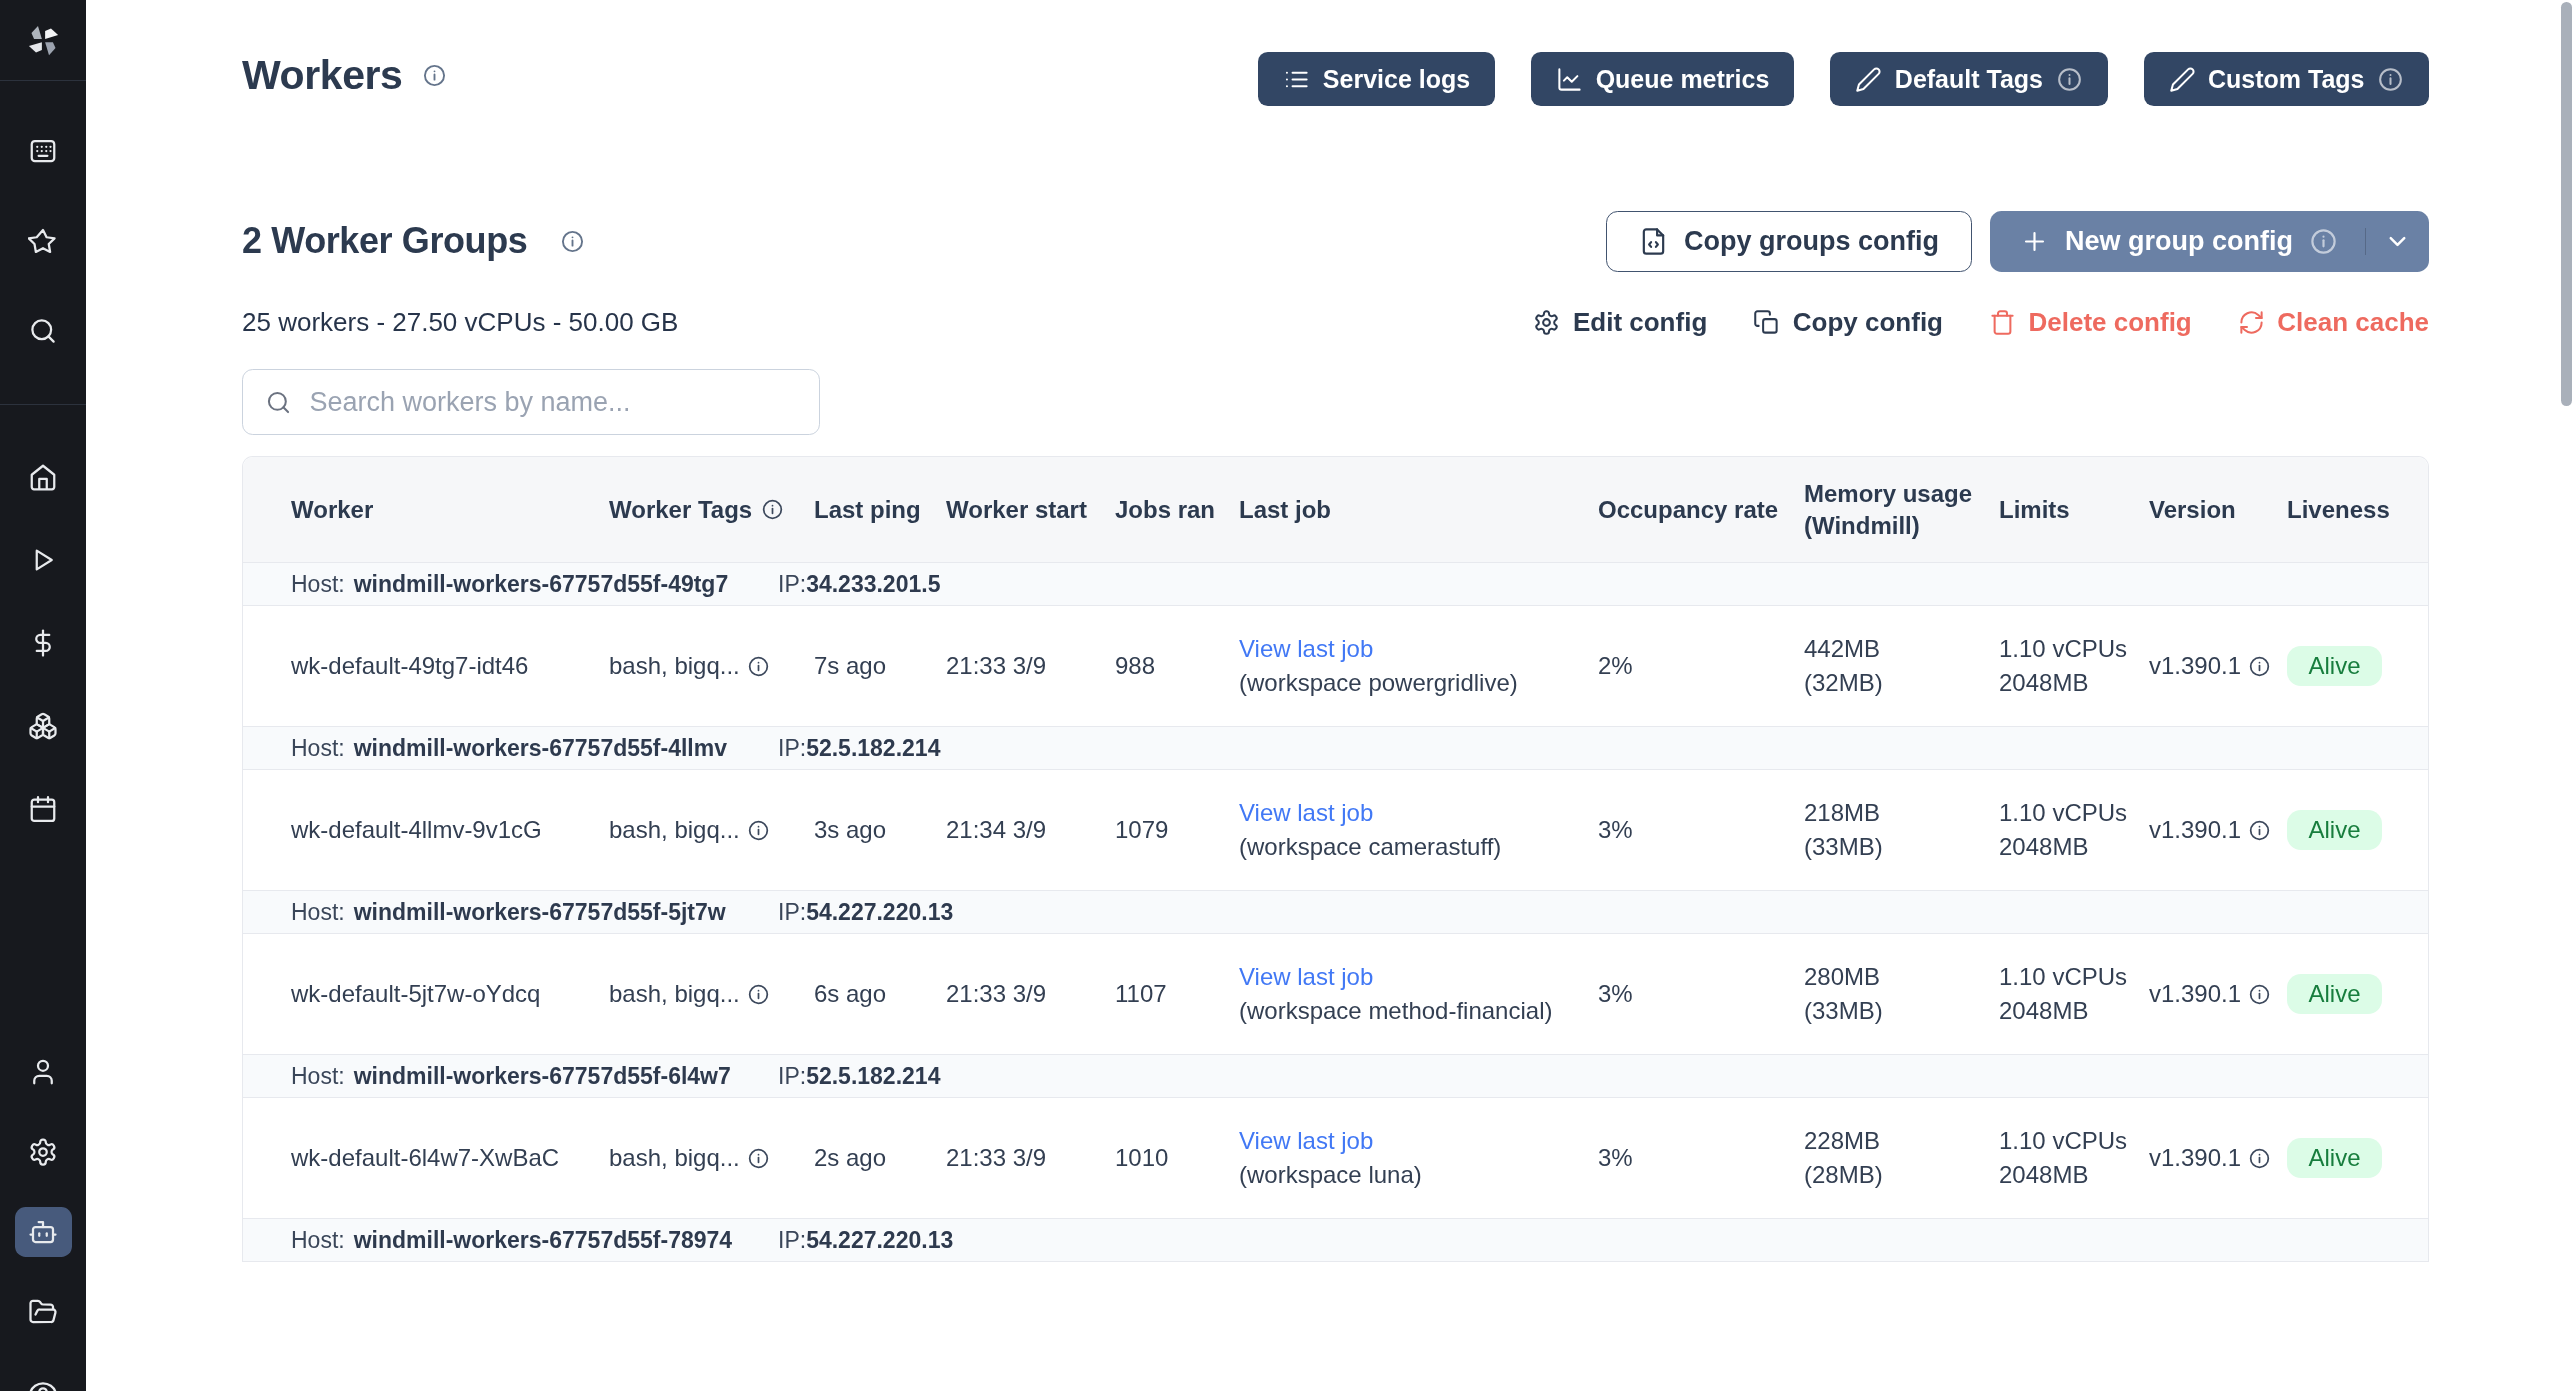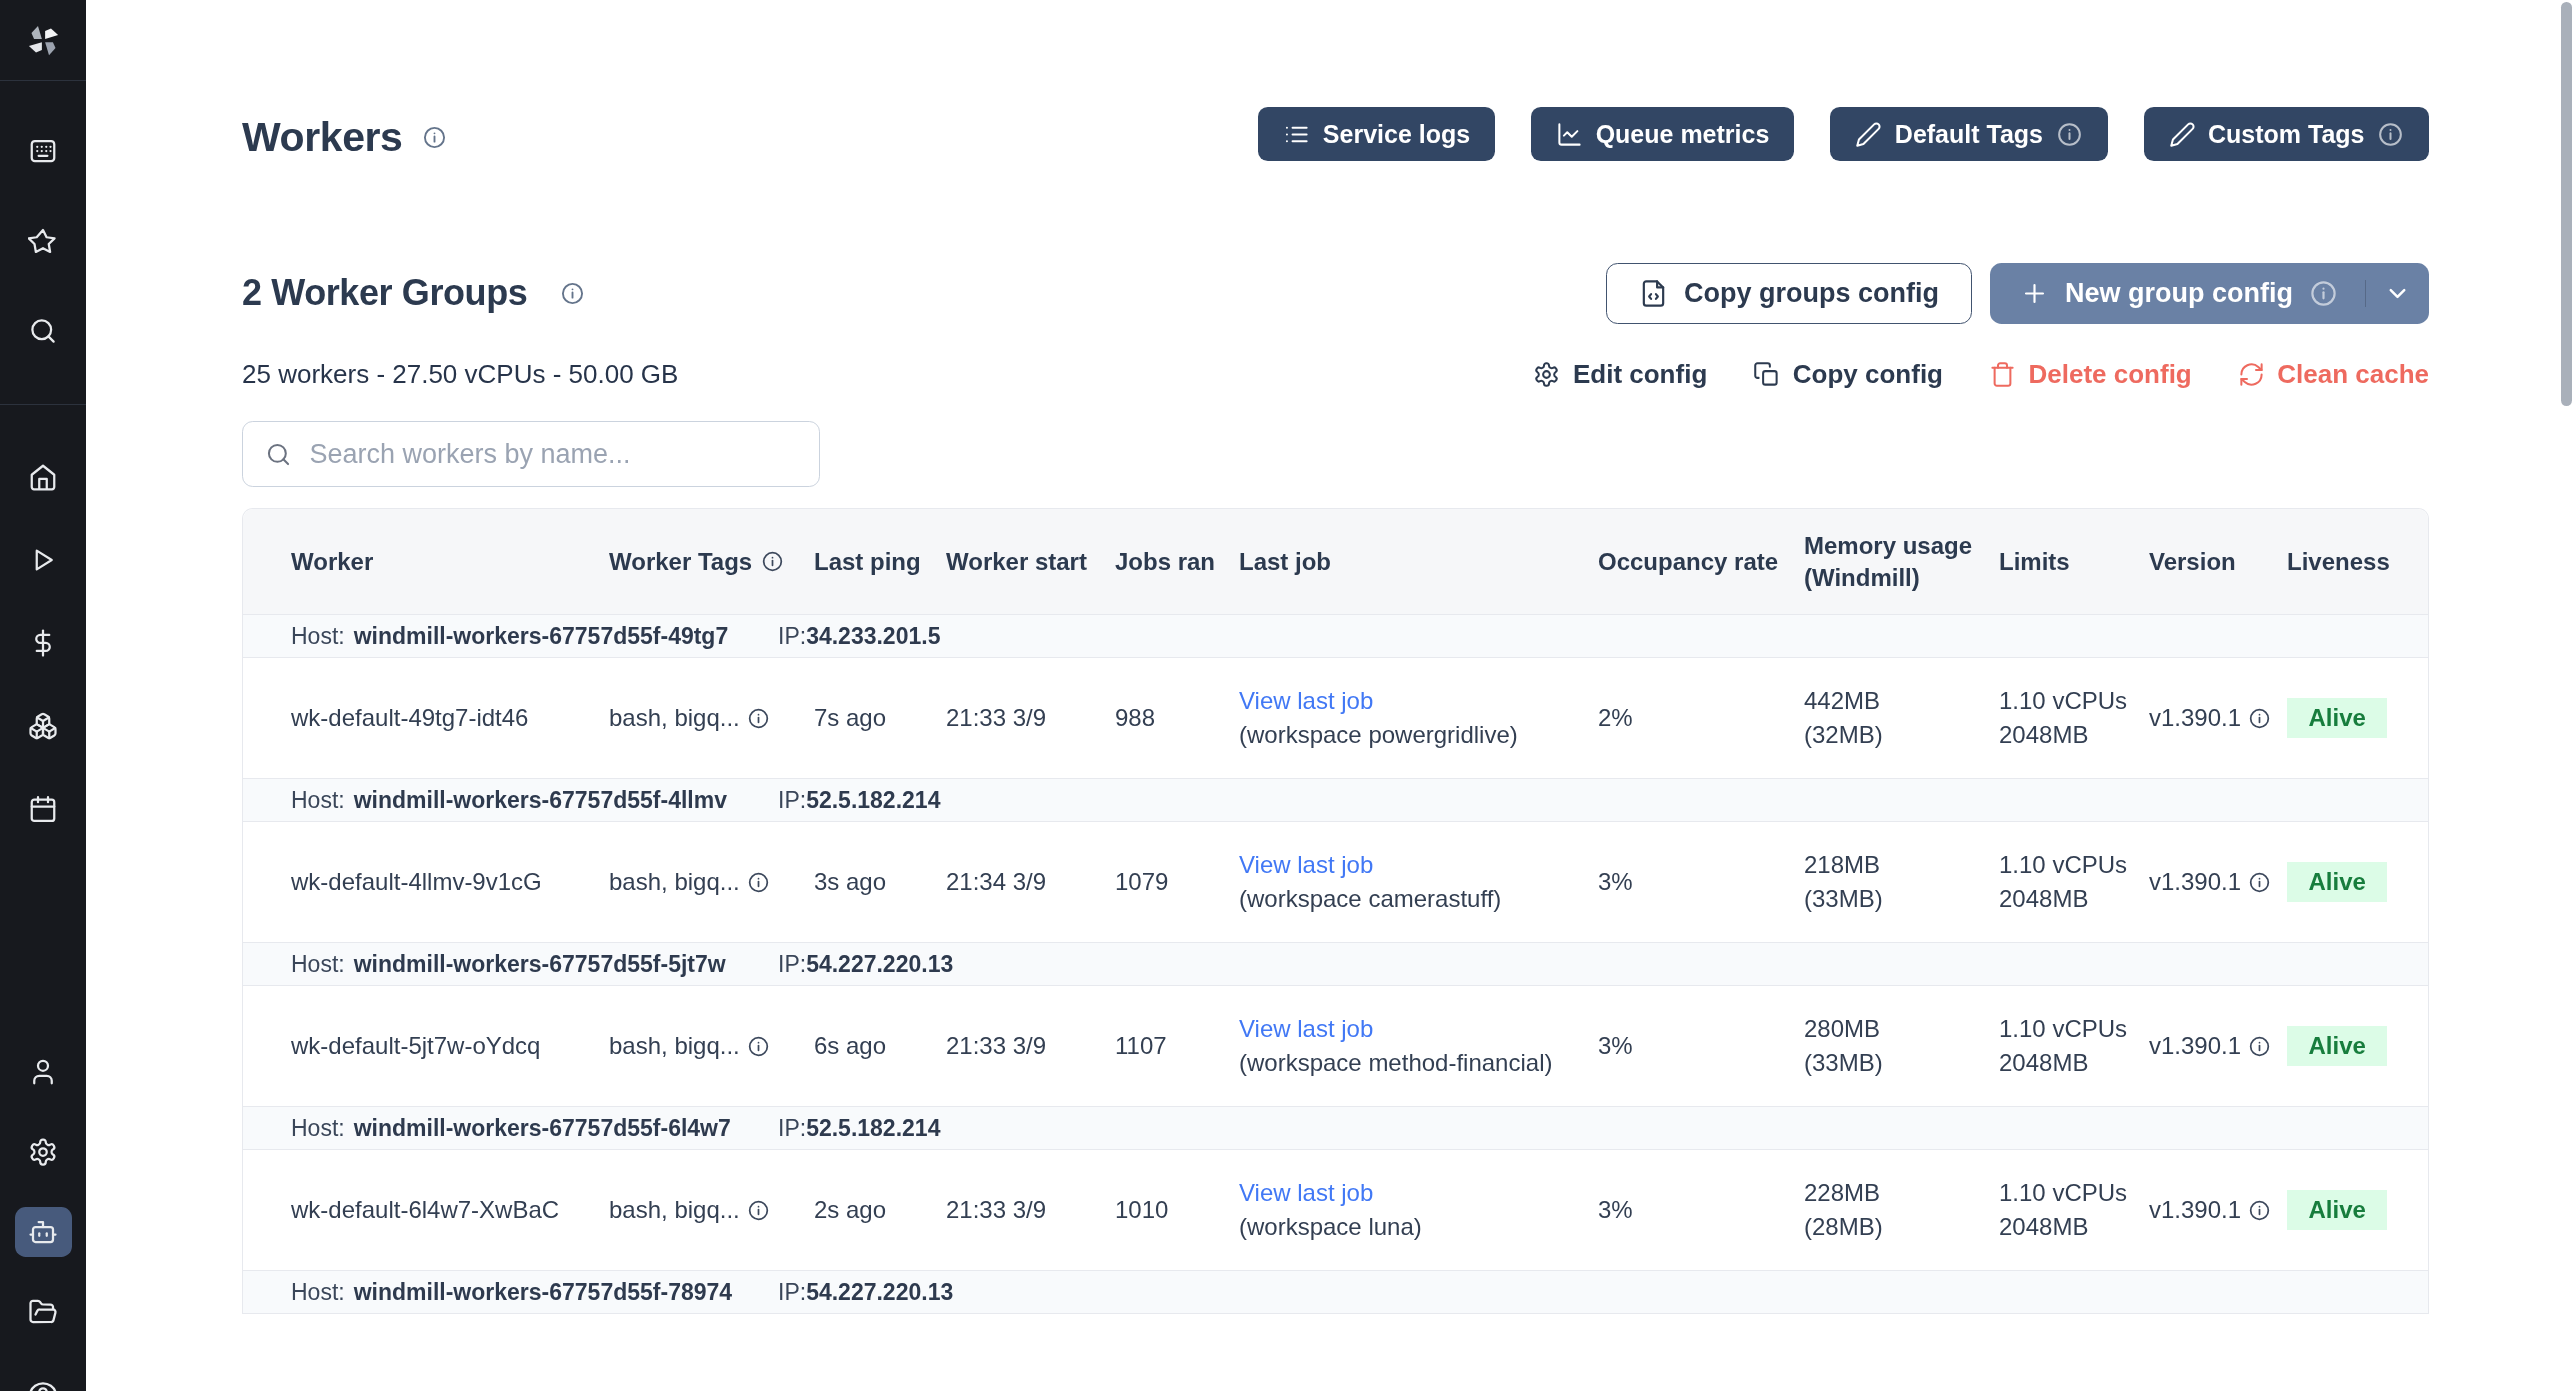--- a/index.html
+++ b/index.html
@@ -23,21 +23,21 @@
   .side-sec-0{padding:45px 0 48px;gap:40px;border-bottom:0.9px solid #2c323d}
   .side-sec-1{padding:47px 0 0;gap:33px}
   .side-sec-2{margin-top:213px;gap:30px}
   .side-item{width:57px;height:50px;display:flex;align-items:center;justify-content:center;border-radius:10.7px;cursor:pointer}
   .side-item .ic{width:30px;height:30px}
   .side-item.active{background:var(--active-item)}
 
   
   .main{flex:1;padding:0 147px 0 156px;min-width:0}
 
-  .page-header{margin-top:104px;height:57px;display:flex;align-items:flex-end;justify-content:space-between}
+  .page-header{margin-top:52px;height:57px;display:flex;align-items:flex-start;justify-content:space-between}
   .title-wrap{display:flex;align-items:center;gap:19.7px}
   .page-title{font-size:41px;font-weight:700;color:var(--ink);letter-spacing:-0.4px}
   .info{width:25px;height:25px;color:#64748b;flex:none}
   .hdr-buttons{display:flex;gap:36px}
   .dark-btn{height:54px;border-radius:9.8px;background:var(--dark-btn);color:#fff;display:flex;align-items:center;
             gap:12.5px;padding:0 25px;font-size:25px;font-weight:600;cursor:pointer;border:none}
   .dark-btn .ic{width:27px;height:27px}
   .dark-btn .info{color:rgba(255,255,255,.65)}
 
   .groups-row{margin-top:100px;height:64px;display:flex;align-items:center;justify-content:space-between}
@@ -82,21 +82,21 @@
           padding-left:48px;font-size:23px;color:#3a4659}
   .host-part{width:487px;display:flex;gap:9px;white-space:nowrap}
   .t-host b{font-weight:700;color:#2e3a4e}
   .t-row{display:grid;grid-template-columns:var(--cols);height:121px;align-items:center;background:#fff;
          border-bottom:0.9px solid var(--border);padding-left:48px;font-size:24px;color:var(--ink2)}
   .cell{display:flex;align-items:center;gap:7.2px;padding-right:12.5px;white-space:nowrap}
   .cell .info{width:23px;height:23px;color:#3c485c}
   .lastjob{display:flex;flex-direction:column;gap:5.4px;justify-content:center}
   .lastjob .link{color:var(--link);cursor:pointer}
   .badge{display:inline-block;padding:6.3px 21.5px;background:var(--alive-bg);color:var(--alive-text);
-         font-weight:700;font-size:24px;border-radius:0}
+         font-weight:400;font-size:24px;border-radius:14px}
 
   .scroll-thumb{position:absolute;right:4.5px;top:1.8px;width:10.7px;height:404px;background:#a9b0ba;border-radius:5.4px}
 </style>
 </head>
 <body>
 
 <aside class="sidebar">
   <div class="side-logo">
     <span class="ic">
       <svg viewBox="0 0 24 24" fill="none">

